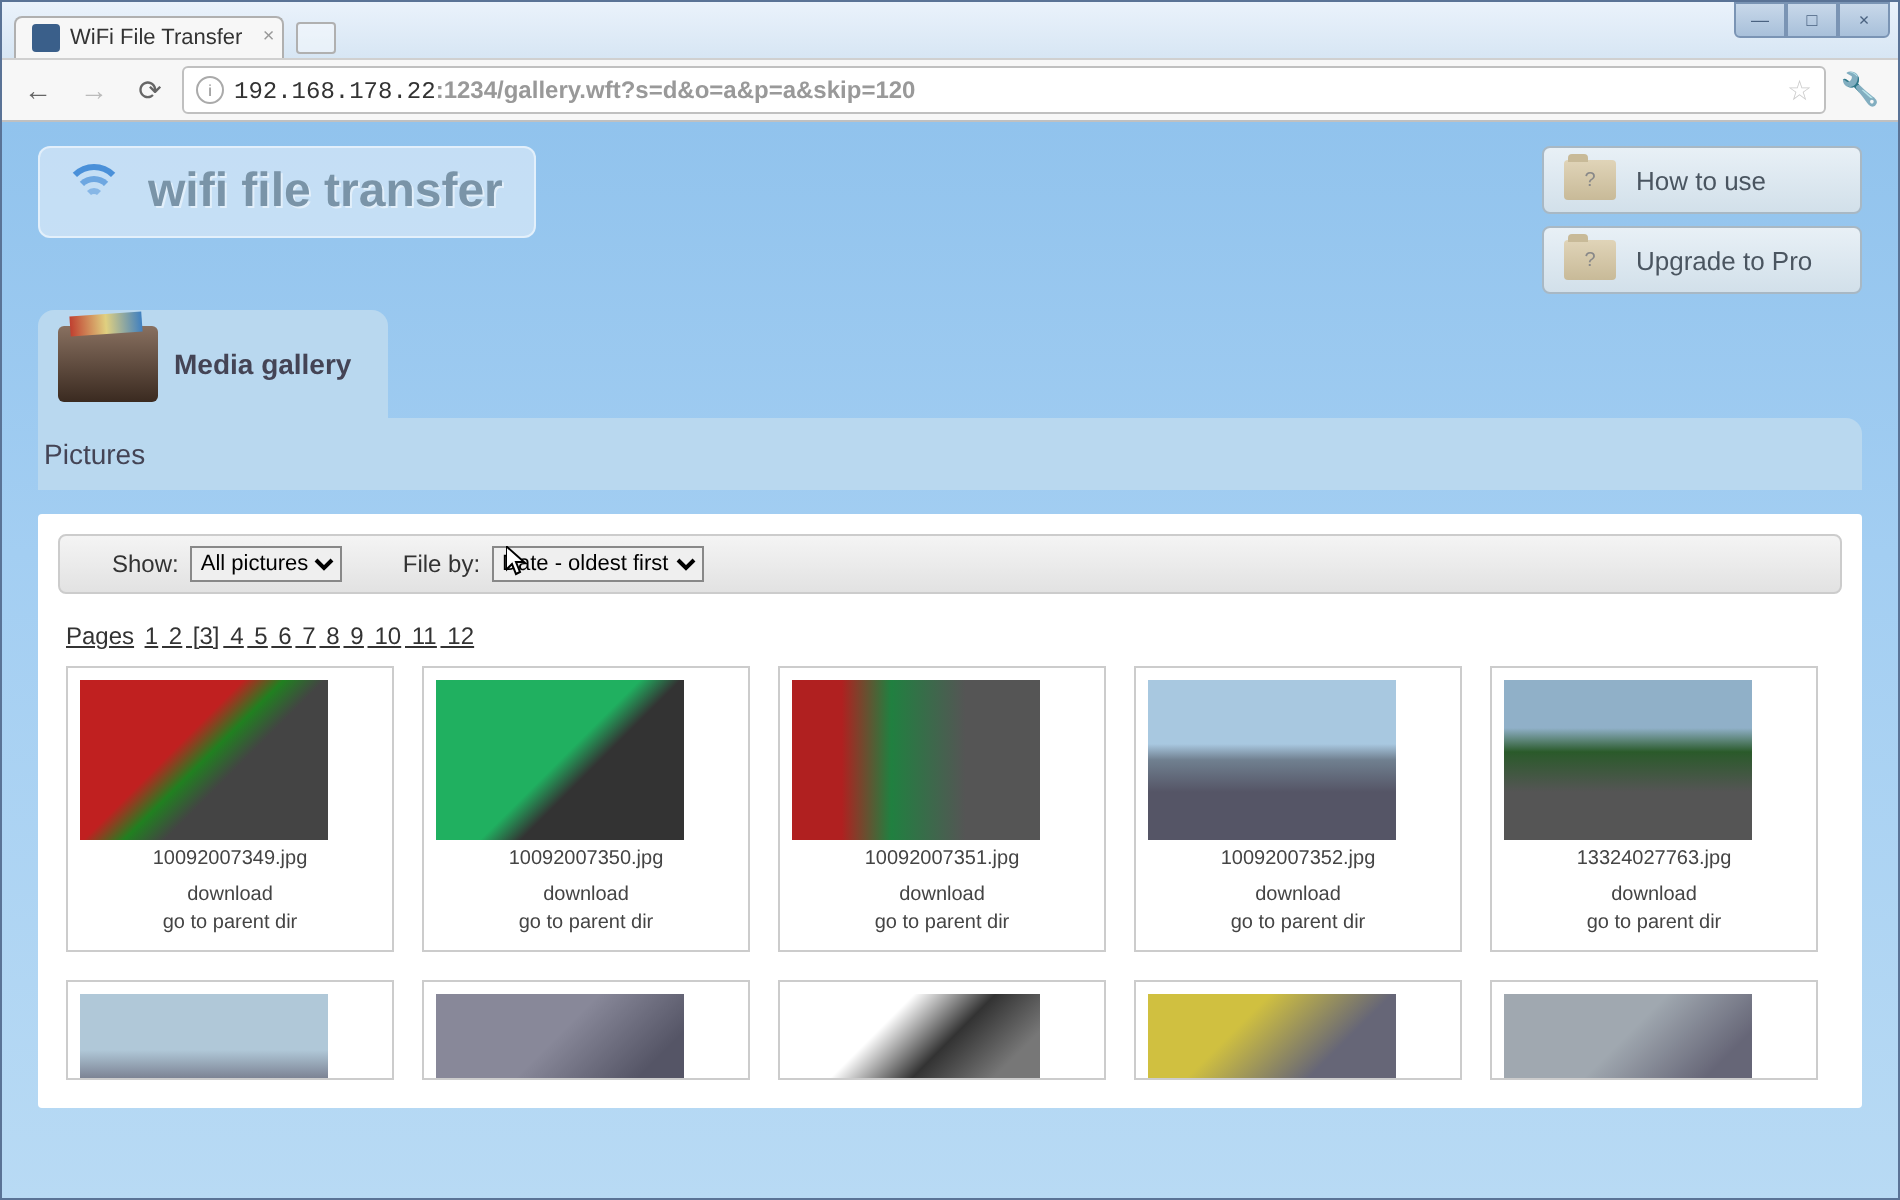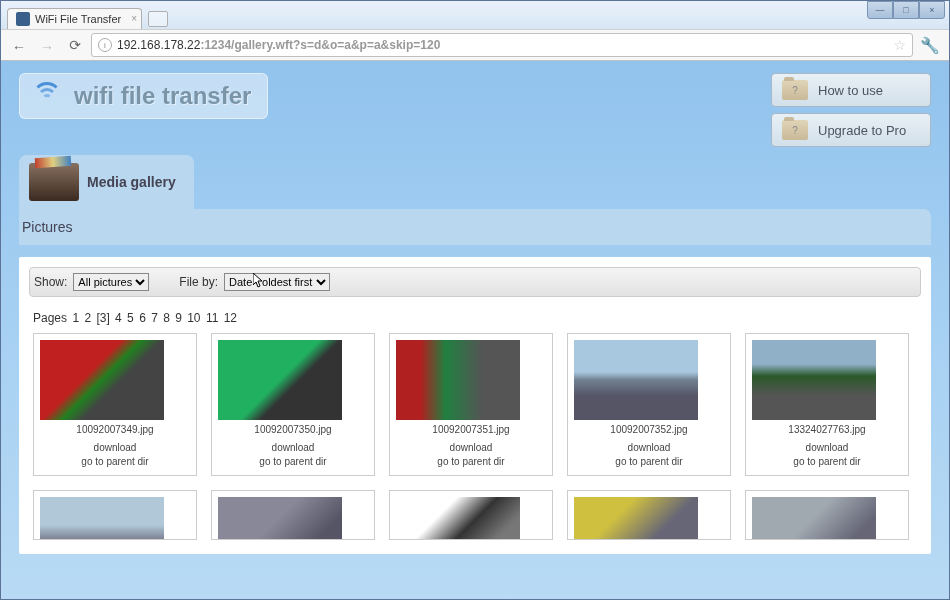--- a/index.html
+++ b/index.html
@@ -120,21 +120,21 @@
   height: 14px;
   border: 1px solid #aaa;
   border-radius: 50%;
   display: flex;
   align-items: center;
   justify-content: center;
   font-size: 8px;
   color: #888;
 }
 .addr-text { color: #333; }
-.addr-text .ip { color: #333; }
+.addr-text .ip { color: #333; font-family: Liberation Mono, monospace; }
 .addr-text .rest { color: #999; font-weight: bold; }
 .addr-star {
   margin-left: auto;
   color: #ccc;
   font-size: 14px;
 }
 .menu-btn {
   width: 26px;
   height: 24px;
   display: flex;
@@ -286,38 +286,38 @@
   background: #fff;
   margin-top: 12px;
   border-radius: 2px;
   overflow: hidden;
 }
 .filter-bar {
   background: linear-gradient(to bottom, #f4f4f4 0%, #e2e2e2 100%);
   border: 1px solid #ccc;
   border-radius: 4px;
   margin: 10px;
-  padding: 5px 4px;
+  padding: 5px 26px;
   display: flex;
   align-items: center;
   gap: 6px;
   font-size: 12px;
   color: #333;
 }
 .filter-bar select {
   font-size: 11px;
   height: 18px;
   border: 1px solid #888;
 }
 .pages-row {
   padding: 4px 14px 8px;
   font-size: 12px;
   color: #333;
 }
-.pages-row span { margin-right: 2px; }
+.pages-row span { margin-right: 2px; text-decoration: underline; }
 .pages-row .pg { color: #333; }
 .thumb-grid {
   display: flex;
   flex-wrap: wrap;
   gap: 14px;
   padding: 0 14px 14px;
 }
 .thumb-card {
   width: 164px;
   border: 1px solid #ccc;

